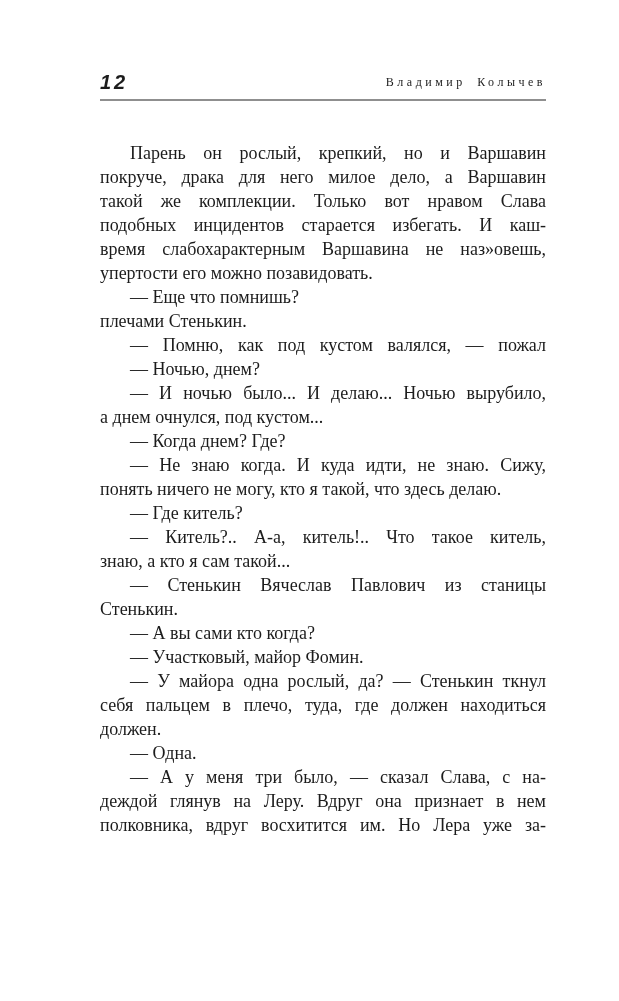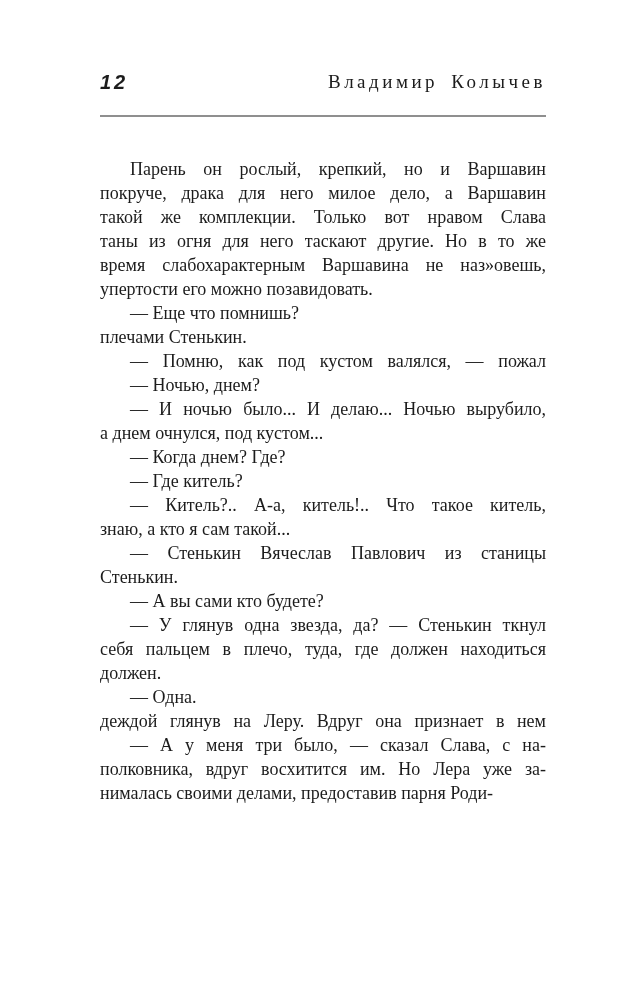--- a/index.html
+++ b/index.html
@@ -20,34 +20,34 @@
   .content {
     position: absolute;
     left: 100px;
     top: 70px;
     width: 446px;
   }
   .page-header {
     display: flex;
     justify-content: space-between;
     align-items: center;
-    padding-bottom: 21px;
+    padding-bottom: 5px;
     border-bottom: 2px solid var(--rule, #8f8f8f);
   }
   .folio {
     font-family: "Liberation Sans", sans-serif;
     font-style: italic;
     font-weight: bold;
     font-size: 20px;
     letter-spacing: 3px;
     line-height: 24px;
   }
   .running-title {
     font-family: "Liberation Serif", serif;
-    font-size: 19px;
+    font-size: 12px;
     letter-spacing: 3.5px;
     word-spacing: 5px;
     line-height: 24px;
     white-space: nowrap;
   }
   .page-body {
     margin-top: 40px;
     font-size: 18px;
   }
   .para {
@@ -77,21 +77,21 @@
   <div class="content">
     <div class="page-header">
       <span class="folio">12</span>
       <span class="running-title">Владимир Колычев</span>
     </div>
     <div class="page-body">
         <div class="para">
           <div class="line first">Парень он рослый, крепкий, но и Варшавин</div>
           <div class="line">покруче, драка для него милое дело, а Варшавин</div>
           <div class="line">такой же комплекции. Только вот нравом Слава</div>
-          <div class="line">таны из огня для него таскают другие. Но в то же</div>
+          <div class="line">подобных инцидентов старается избегать. И каш-</div>
           <div class="line">время слабохарактерным Варшавина не наз»овешь,</div>
           <div class="line end">упертости его можно позавидовать.</div>
         </div>
         <div class="para">
           <div class="line first end">— Еще что помнишь?</div>
         </div>
         <div class="para">
           <div class="line end">плечами Стенькин.</div>
           <div class="line first">— Помню, как под кустом валялся, — пожал</div>
         </div>
@@ -99,42 +99,48 @@
           <div class="line first end">— Ночью, днем?</div>
         </div>
         <div class="para">
           <div class="line first">— И ночью было... И делаю... Ночью вырубило,</div>
           <div class="line end">а днем очнулся, под кустом...</div>
         </div>
         <div class="para">
           <div class="line first end">— Когда днем? Где?</div>
         </div>
         <div class="para">
+          <div class="line first">— Не знаю когда. И куда идти, не знаю. Сижу,</div>
+          <div class="line end">понять ничего не могу, кто я такой, что здесь делаю.</div>
+        </div>
+        <div class="para">
           <div class="line first end">— Где китель?</div>
         </div>
         <div class="para">
           <div class="line first">— Китель?.. А-а, китель!.. Что такое китель,</div>
           <div class="line end">знаю, а кто я сам такой...</div>
         </div>
         <div class="para">
           <div class="line first">— Стенькин Вячеслав Павлович из станицы</div>
           <div class="line end">Стенькин.</div>
         </div>
         <div class="para">
-          <div class="line first end">— А вы сами кто будете?</div>
+          <div class="line first end">— А вы сами кто когда?</div>
         </div>
         <div class="para">
-          <div class="line first">— У глянув одна звезда, да? — Стенькин ткнул</div>
+          <div class="line first end">— Участковый, майор Фомин.</div>
+        </div>
+        <div class="para">
+          <div class="line first">— У майора одна рослый, да? — Стенькин ткнул</div>
           <div class="line">себя пальцем в плечо, туда, где должен находиться</div>
           <div class="line end">должен.</div>
         </div>
         <div class="para">
           <div class="line first end">— Одна.</div>
         </div>
         <div class="para">
+          <div class="line first">— А у меня три было, — сказал Слава, с на-</div>
           <div class="line">деждой глянув на Леру. Вдруг она признает в нем</div>
-          <div class="line first">— А у меня три было, — сказал Слава, с на-</div>
           <div class="line">полковника, вдруг восхитится им. Но Лера уже за-</div>
-          <div class="line end">нималась своими делами, предоставив парня Роди-</div>
         </div>
       </div>
   </div>
 </div>
 
 </body></html>

